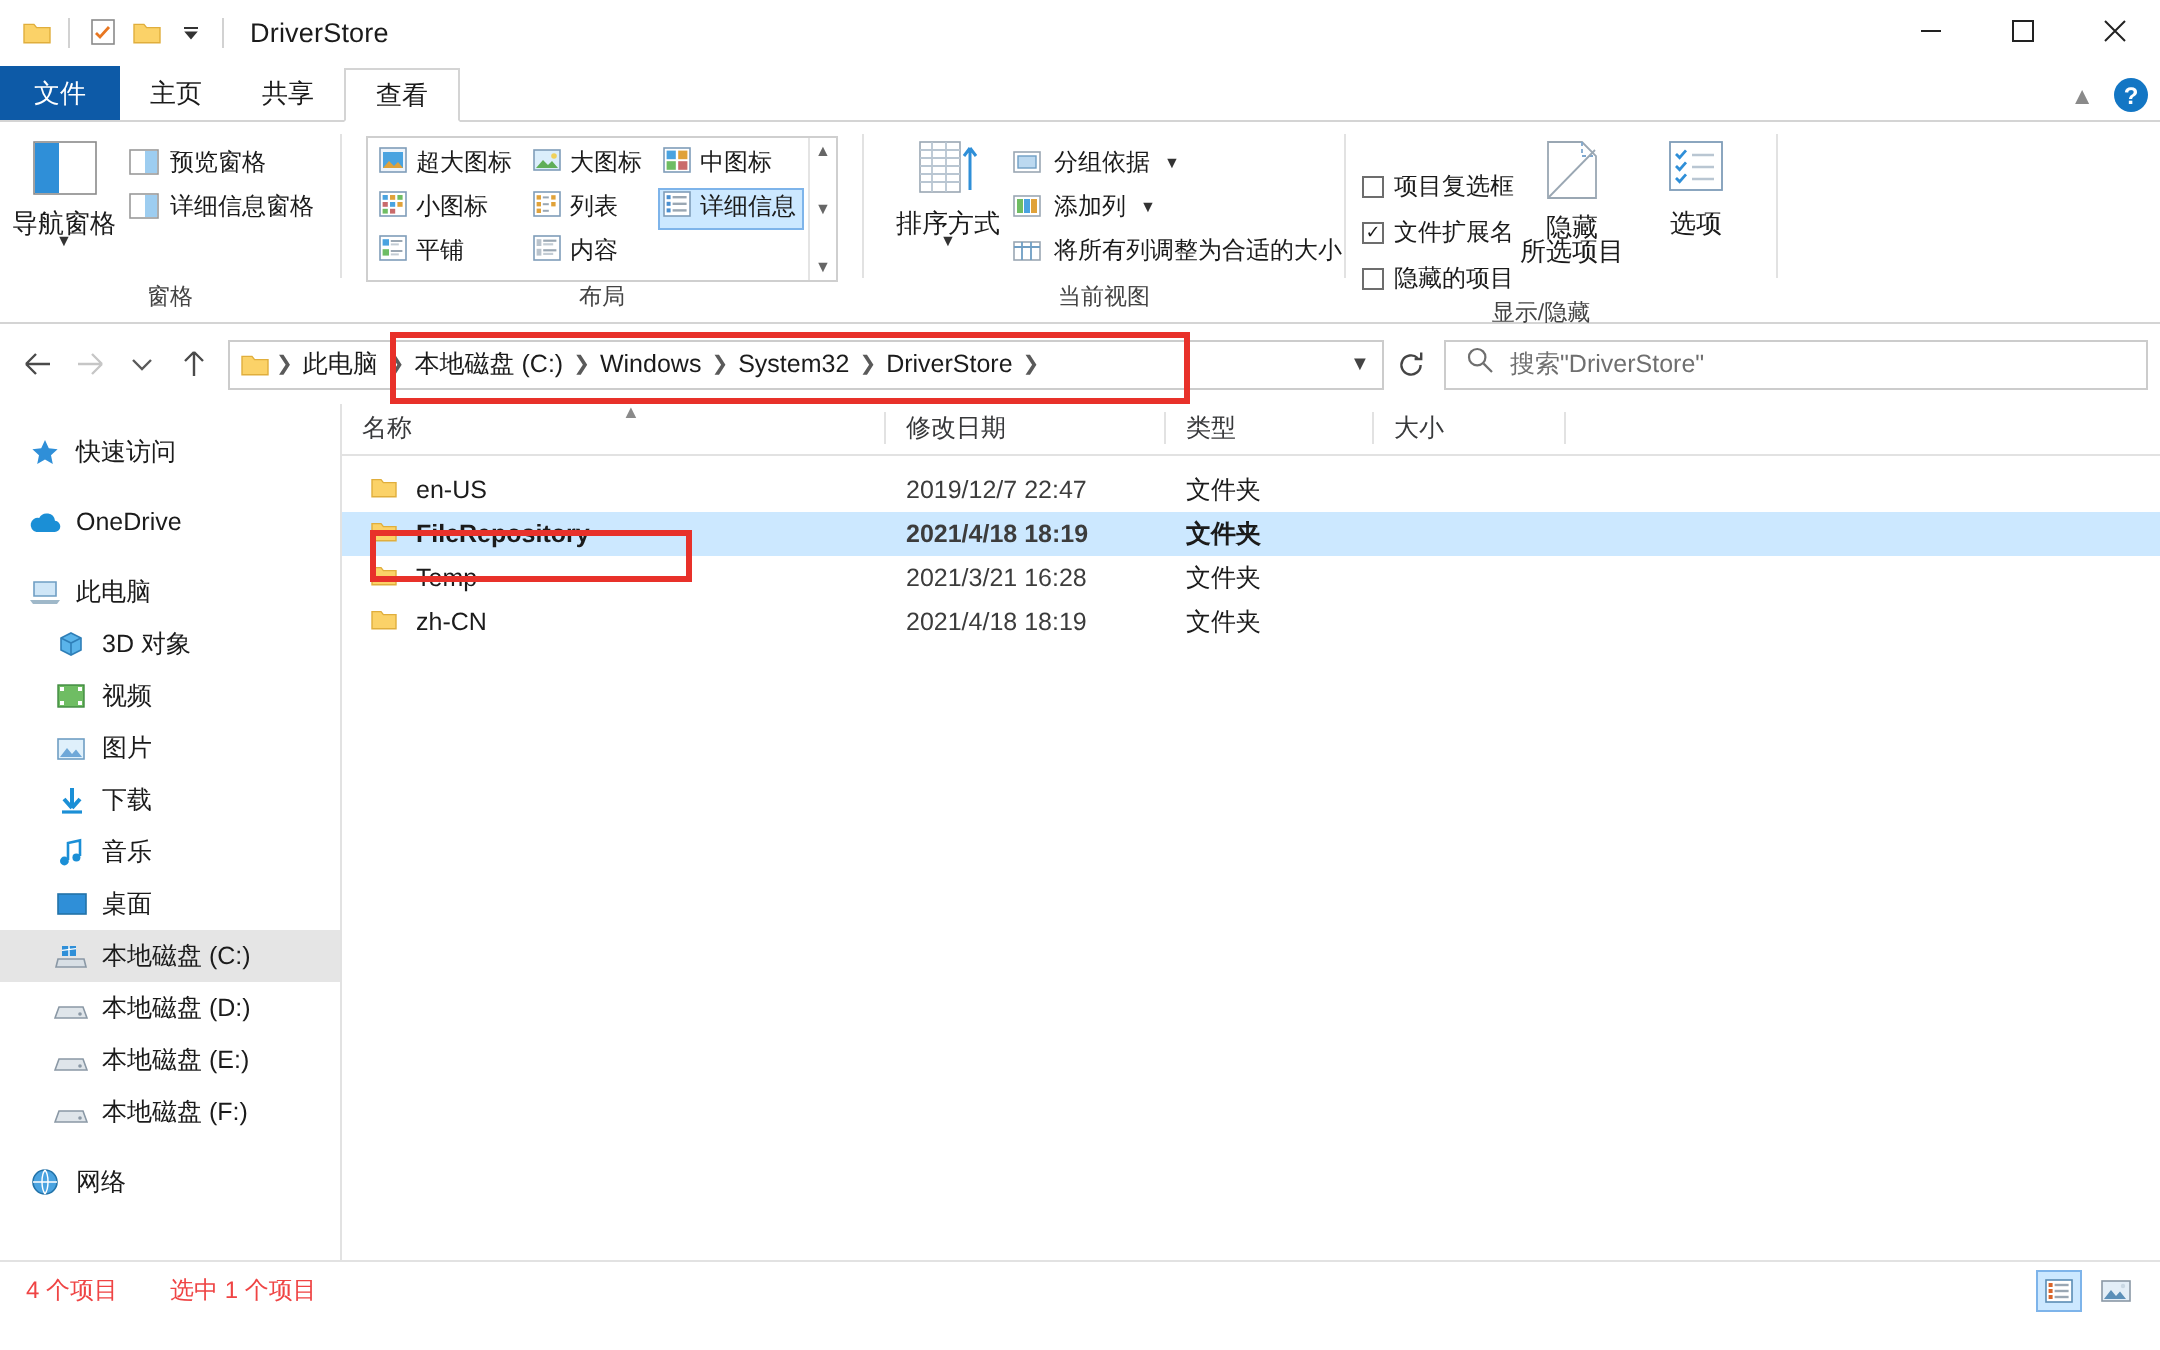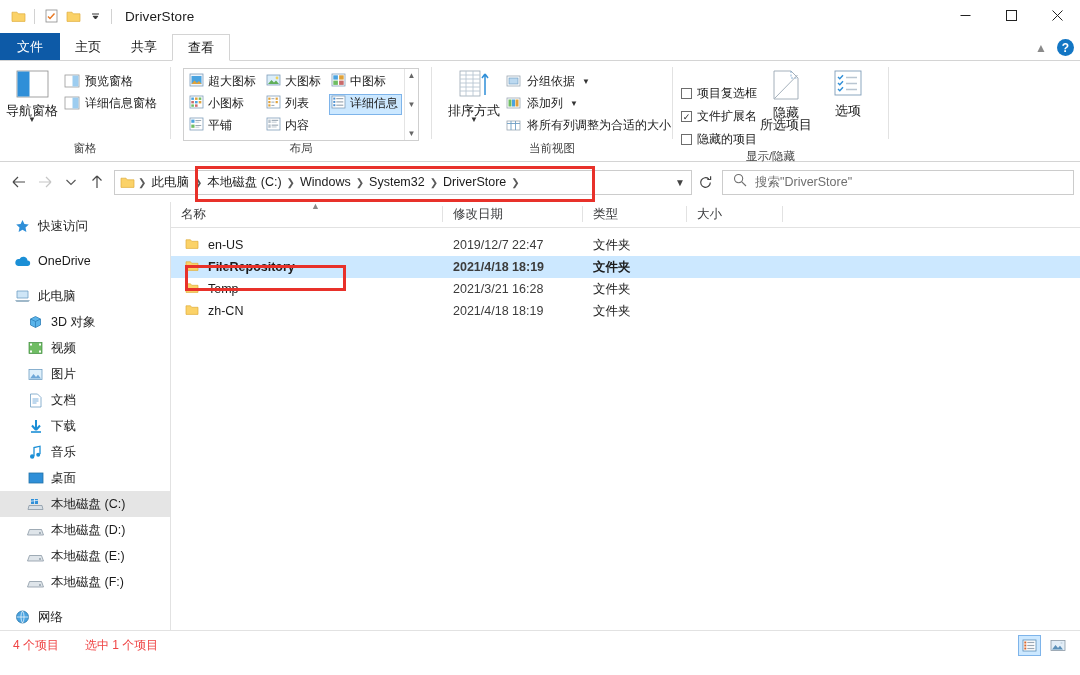--- a/index.html
+++ b/index.html
@@ -580,31 +580,20 @@
         <span class="nico">
           <svg width="15" height="13" viewBox="0 0 15 13">
               <rect x="1" y="1.5" width="13" height="10" fill="#dff0fb" stroke="#6f9ec4" stroke-width=".8"></rect>
               <path d="M2 10.5l3.5-4.5 2.5 3 2-2.2 3 3.7z" fill="#6fa8d8"></path>
             </svg>
         </span>
         <span>图片</span>
       </div>
       <div class="navitem lvl2">
         <span class="nico">
-          <svg width="13" height="15" viewBox="0 0 13 15">
-              <path d="M1.5 1h7l3.5 3.5v9.5h-10.5z" fill="#fff" stroke="#6f9ec4" stroke-width=".8"></path>
-              <g stroke="#6fa8d8" stroke-width=".9">
-                <path d="M3.5 6h6M3.5 8h6M3.5 10h4"></path>
-              </g>
-            </svg>
-        </span>
-        <span>文档</span>
-      </div>
-      <div class="navitem lvl2">
-        <span class="nico">
           <svg width="14" height="15" viewBox="0 0 14 15">
               <path d="M7 1v9M7 11L3 6.5M7 11l4-4.5" stroke="#1b8fd6" stroke-width="2" fill="none"></path>
               <path d="M2 13h10" stroke="#1b8fd6" stroke-width="1.6"></path>
             </svg>
         </span>
         <span>下载</span>
       </div>
       <div class="navitem lvl2">
         <span class="nico">
           <svg width="13" height="15" viewBox="0 0 13 15">

